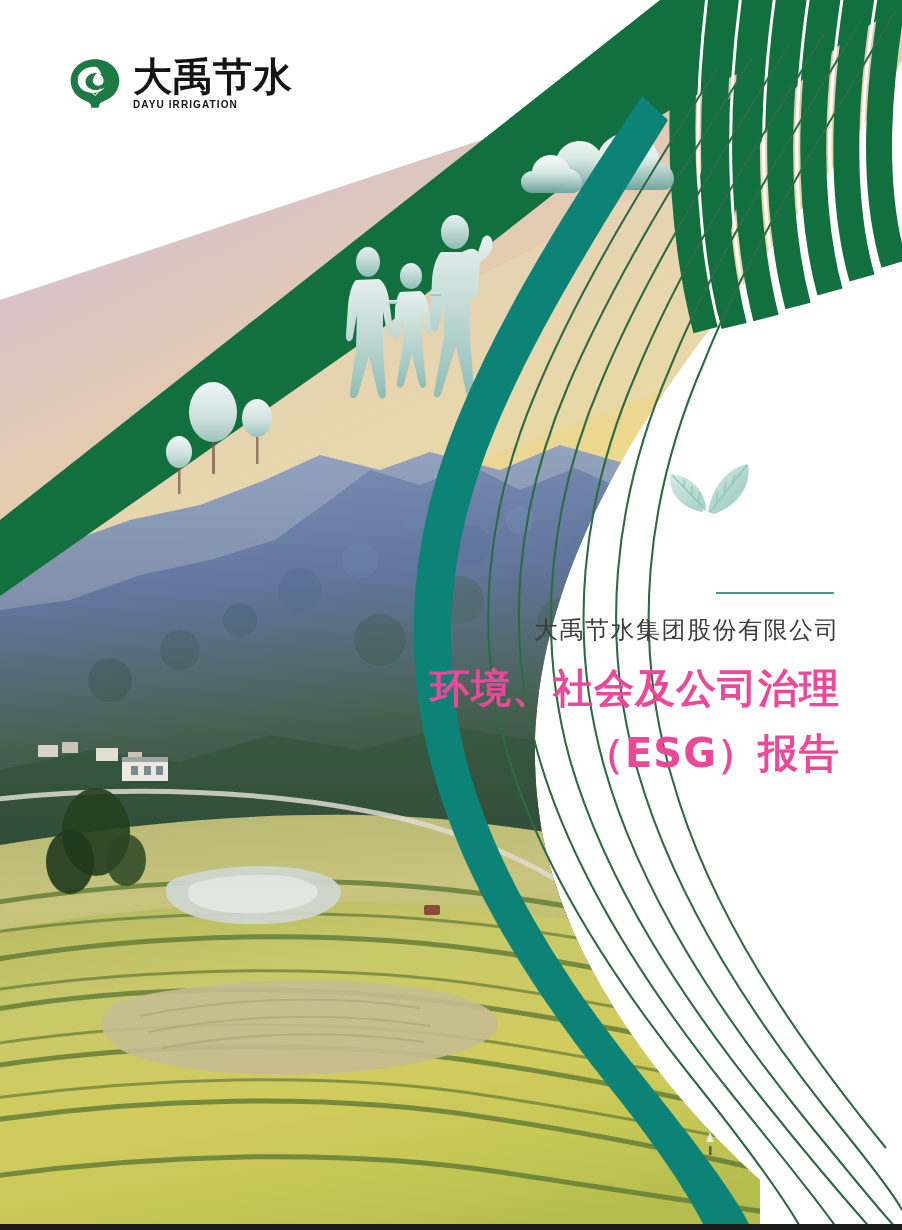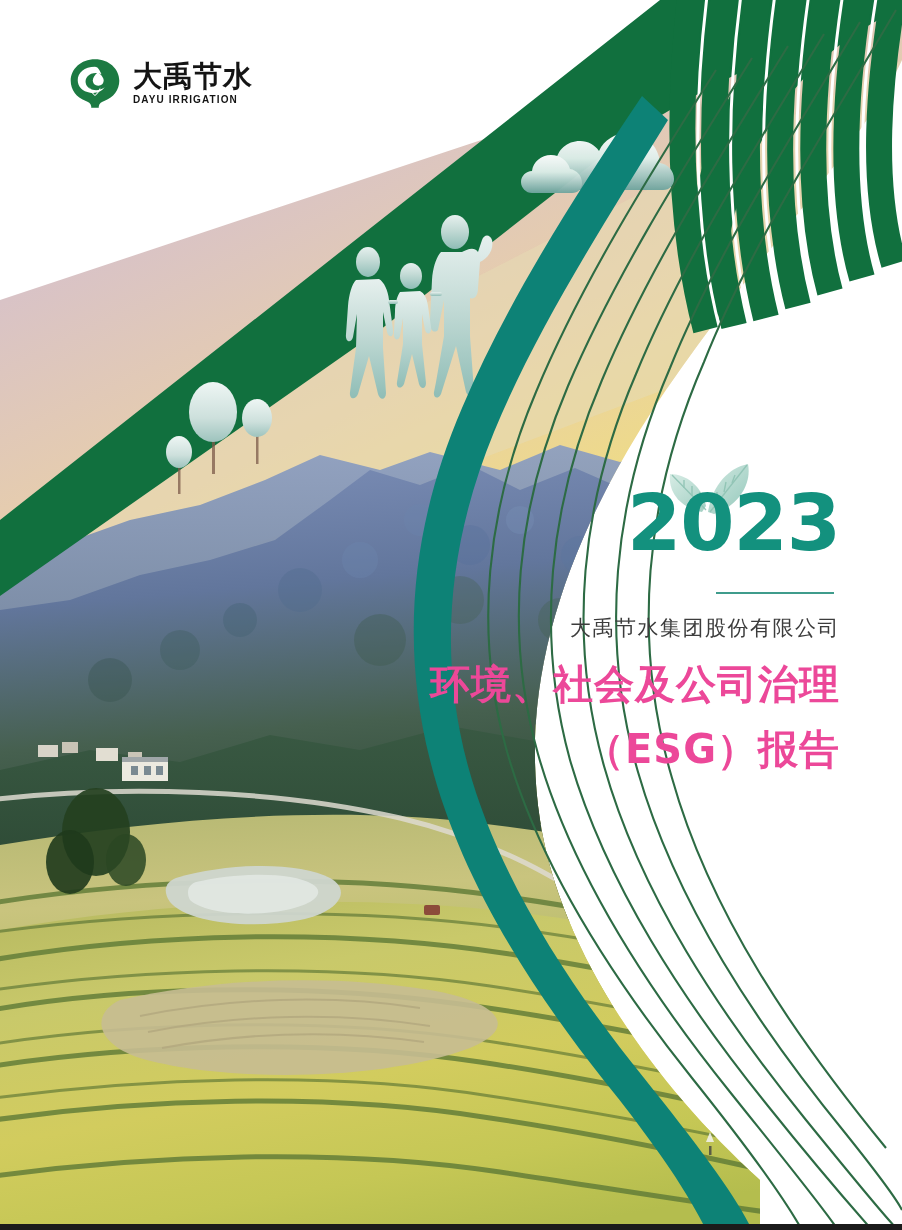--- a/index.html
+++ b/index.html
@@ -20,21 +20,21 @@
 
   
   #logo{
     position:absolute;left:68px;top:56px;
     display:flex;align-items:center;gap:11px;
     z-index:40;
   }
   #logo .mark{width:54px;height:54px;flex:0 0 54px;}
   #logo .wordblock{display:flex;flex-direction:column;line-height:1;}
   #logo .cn{
-    font-size:29px;font-weight:bold;color:#141414;
+    font-size:39px;font-weight:bold;color:#141414;
     letter-spacing:1px;font-family:"DejaVu Sans","Liberation Sans",sans-serif;
     white-space:nowrap;
   }
   #logo .en{
     font-size:10px;font-weight:bold;color:#141414;
     letter-spacing:1.1px;margin-top:4px;white-space:nowrap;
   }
 
   
   #titleblock{
@@ -50,21 +50,21 @@
     position:relative;z-index:2;
     font-size:78px;font-weight:bold;color:#13917e;
     letter-spacing:-1px;line-height:86px;
     font-family:"DejaVu Sans","Liberation Sans",sans-serif;
   }
   #divider{
     display:inline-block;width:118px;height:2px;
     background:#3f9c8c;margin:26px 6px 0 0;
   }
   #company{
-    font-size:21px;color:#3c3c3c;letter-spacing:1.5px;
+    font-size:24px;color:#3c3c3c;letter-spacing:1.5px;
     margin-top:16px;white-space:nowrap;
     font-family:"DejaVu Sans","Liberation Sans",sans-serif;
   }
   .maintitle{
     font-size:40px;font-weight:bold;color:#ec4899;
     letter-spacing:1px;line-height:1.32;
     font-family:"DejaVu Sans","Liberation Sans",sans-serif;
     white-space:nowrap;
   }
   #title-line1{margin-top:16px;}
@@ -508,21 +508,20 @@
           <path d="M44,56 L10,21"></path>
           <path d="M30,42 L30,32"></path>
           <path d="M22,34 L22,26"></path>
           <path d="M36,48 L38,38"></path>
           <path d="M48,58 L85,11"></path>
           <path d="M62,38 L64,28"></path>
           <path d="M70,29 L73,21"></path>
           <path d="M55,48 L55,38"></path>
         </g>
       </svg>
-      <span id="year">2023</span>
     </div>
 
     <div>
       <span id="divider"></span>
     </div>
 
     <div id="company">大禹节水集团股份有限公司</div>
 
     <div id="title-line1" class="maintitle">环境、社会及公司治理</div>
     <div id="title-line2" class="maintitle">（ESG）报告</div>

